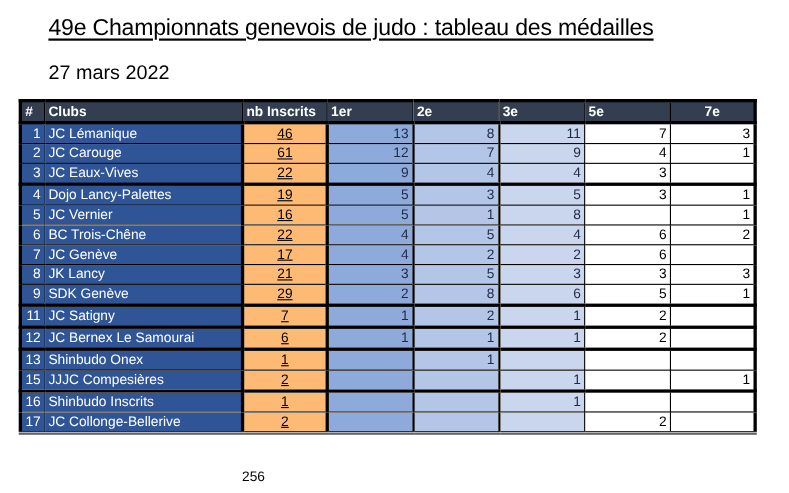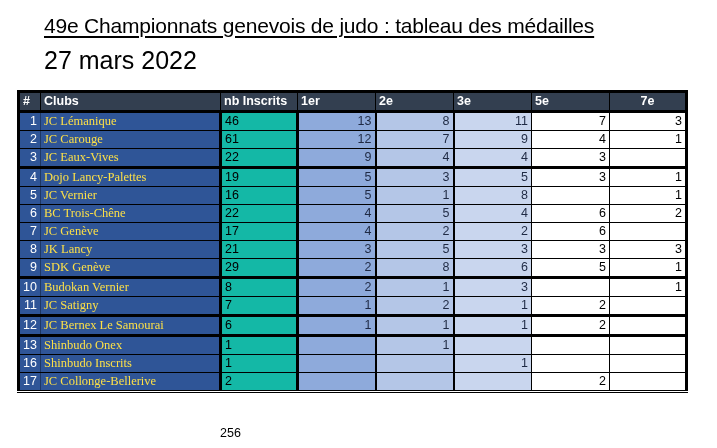--- a/index.html
+++ b/index.html
@@ -1,24 +1,24 @@
 <!DOCTYPE html>
 <html><head>
 <meta charset="utf-8">
 <style>
   html, body { margin:0; padding:0; background:#ffffff; }
   body { width:717px; height:448px; position:relative; overflow:hidden; font-family:"Liberation Sans", "DejaVu Sans", sans-serif; color:#000; }
   .title { position:absolute; left:44px; top:14px; font-size:21px; text-decoration:underline; text-decoration-thickness:2px; text-underline-offset:3px; letter-spacing:-0.2px; }
-  .date { position:absolute; left:44px; top:46px; font-size:25px; }
+  .date { position:absolute; left:44px; top:56px; font-size:18px; }
   table { position:absolute; left:17px; top:90px; border-collapse:collapse; table-layout:fixed; font-size:12.5px; }
   th, td { padding:0 3px; height:17px; line-height:17px; border:1px solid #000; white-space:nowrap; overflow:hidden; }
   th { background:#333f50; color:#ffffff; text-align:left; font-weight:bold; border-top:3px solid #000; border-bottom:3px solid #000; height:16px; }
   td.num-idx { background:#2f5597; color:#ffffff; text-align:right; border-left:3px solid #000; border-right:none; }
-  td.club { background:#2f5597; color:#fde047; border-left:1px solid #1f3864; border-right:3px solid #000;font-family:Liberation Serif, serif; }
-  td.ins { background:#14b8a6; text-align:left; border-right:3px solid #000; }
+  td.club { background:#2f5597; color:#ffffff; border-left:1px solid #1f3864; border-right:3px solid #000; }
+  td.ins { background:#fdba74; text-align:center; border-right:3px solid #000;text-decoration:underline; }
   td.c1 { background:#8eaadb; text-align:right; color:#1f2a44; border-right:2px solid #000; }
   td.c2 { background:#b4c6e7; text-align:right; color:#1f2a44; border-right:2px solid #000; }
   td.c3 { background:#c9d6ee; text-align:right; color:#1f2a44; }
   td.c5 { background:#ffffff; text-align:right; }
   td.c7 { background:#ffffff; text-align:right; border-right:3px solid #000; }
   tr.thick td { border-bottom:3px solid #000; }
   tr.last td { border-bottom:3px double #000; }
   th.first { border-left:3px solid #000; }
   th.lastcol { border-right:3px solid #000;text-align:center; }
   .total { position:absolute; left:220px; top:426px; width:74px; font-size:12.5px; }
@@ -136,30 +136,20 @@
       <tr class="thick">
         <td class="num-idx">9</td>
         <td class="club">SDK Genève</td>
         <td class="ins">29</td>
         <td class="c1">2</td>
         <td class="c2">8</td>
         <td class="c3">6</td>
         <td class="c5">5</td>
         <td class="c7">1</td>
       </tr>
-      <tr>
-        <td class="num-idx">10</td>
-        <td class="club">Budokan Vernier</td>
-        <td class="ins">8</td>
-        <td class="c1">2</td>
-        <td class="c2">1</td>
-        <td class="c3">3</td>
-        <td class="c5"></td>
-        <td class="c7">1</td>
-      </tr>
       <tr class="thick">
         <td class="num-idx">11</td>
         <td class="club">JC Satigny</td>
         <td class="ins">7</td>
         <td class="c1">1</td>
         <td class="c2">2</td>
         <td class="c3">1</td>
         <td class="c5">2</td>
         <td class="c7"></td>
       </tr>
@@ -176,20 +166,30 @@
       <tr>
         <td class="num-idx">13</td>
         <td class="club">Shinbudo Onex</td>
         <td class="ins">1</td>
         <td class="c1"></td>
         <td class="c2">1</td>
         <td class="c3"></td>
         <td class="c5"></td>
         <td class="c7"></td>
       </tr>
+      <tr class="thick">
+        <td class="num-idx">15</td>
+        <td class="club">JJJC Compesières</td>
+        <td class="ins">2</td>
+        <td class="c1"></td>
+        <td class="c2"></td>
+        <td class="c3">1</td>
+        <td class="c5"></td>
+        <td class="c7">1</td>
+      </tr>
       <tr>
         <td class="num-idx">16</td>
         <td class="club">Shinbudo Inscrits</td>
         <td class="ins">1</td>
         <td class="c1"></td>
         <td class="c2"></td>
         <td class="c3">1</td>
         <td class="c5"></td>
         <td class="c7"></td>
       </tr>

